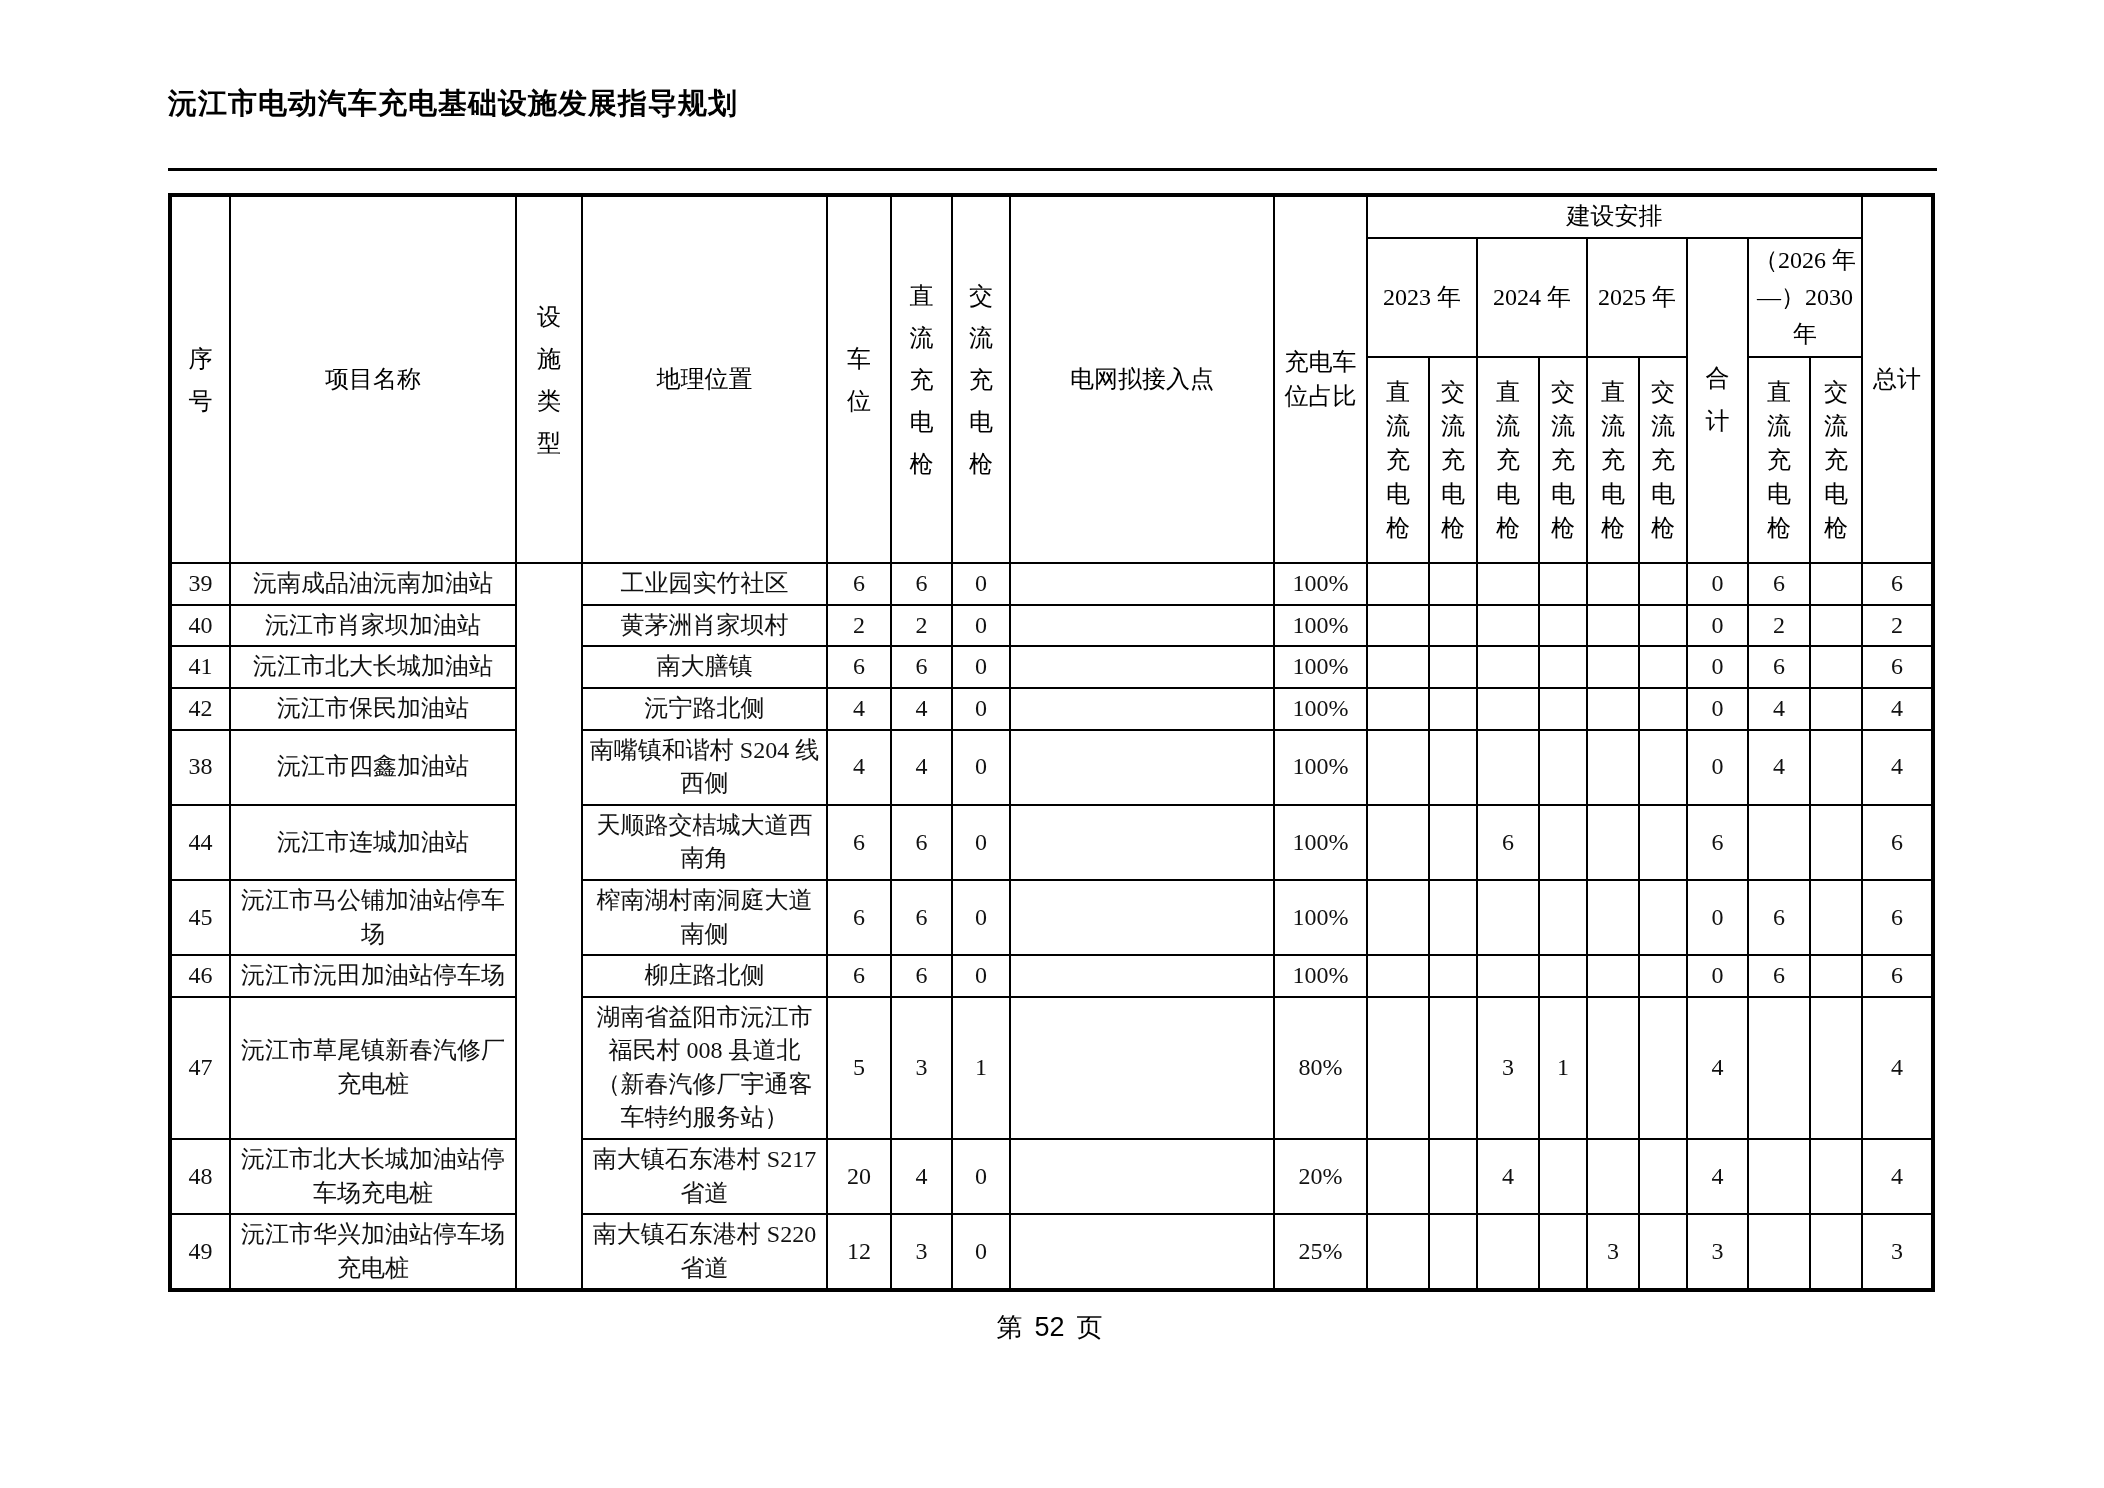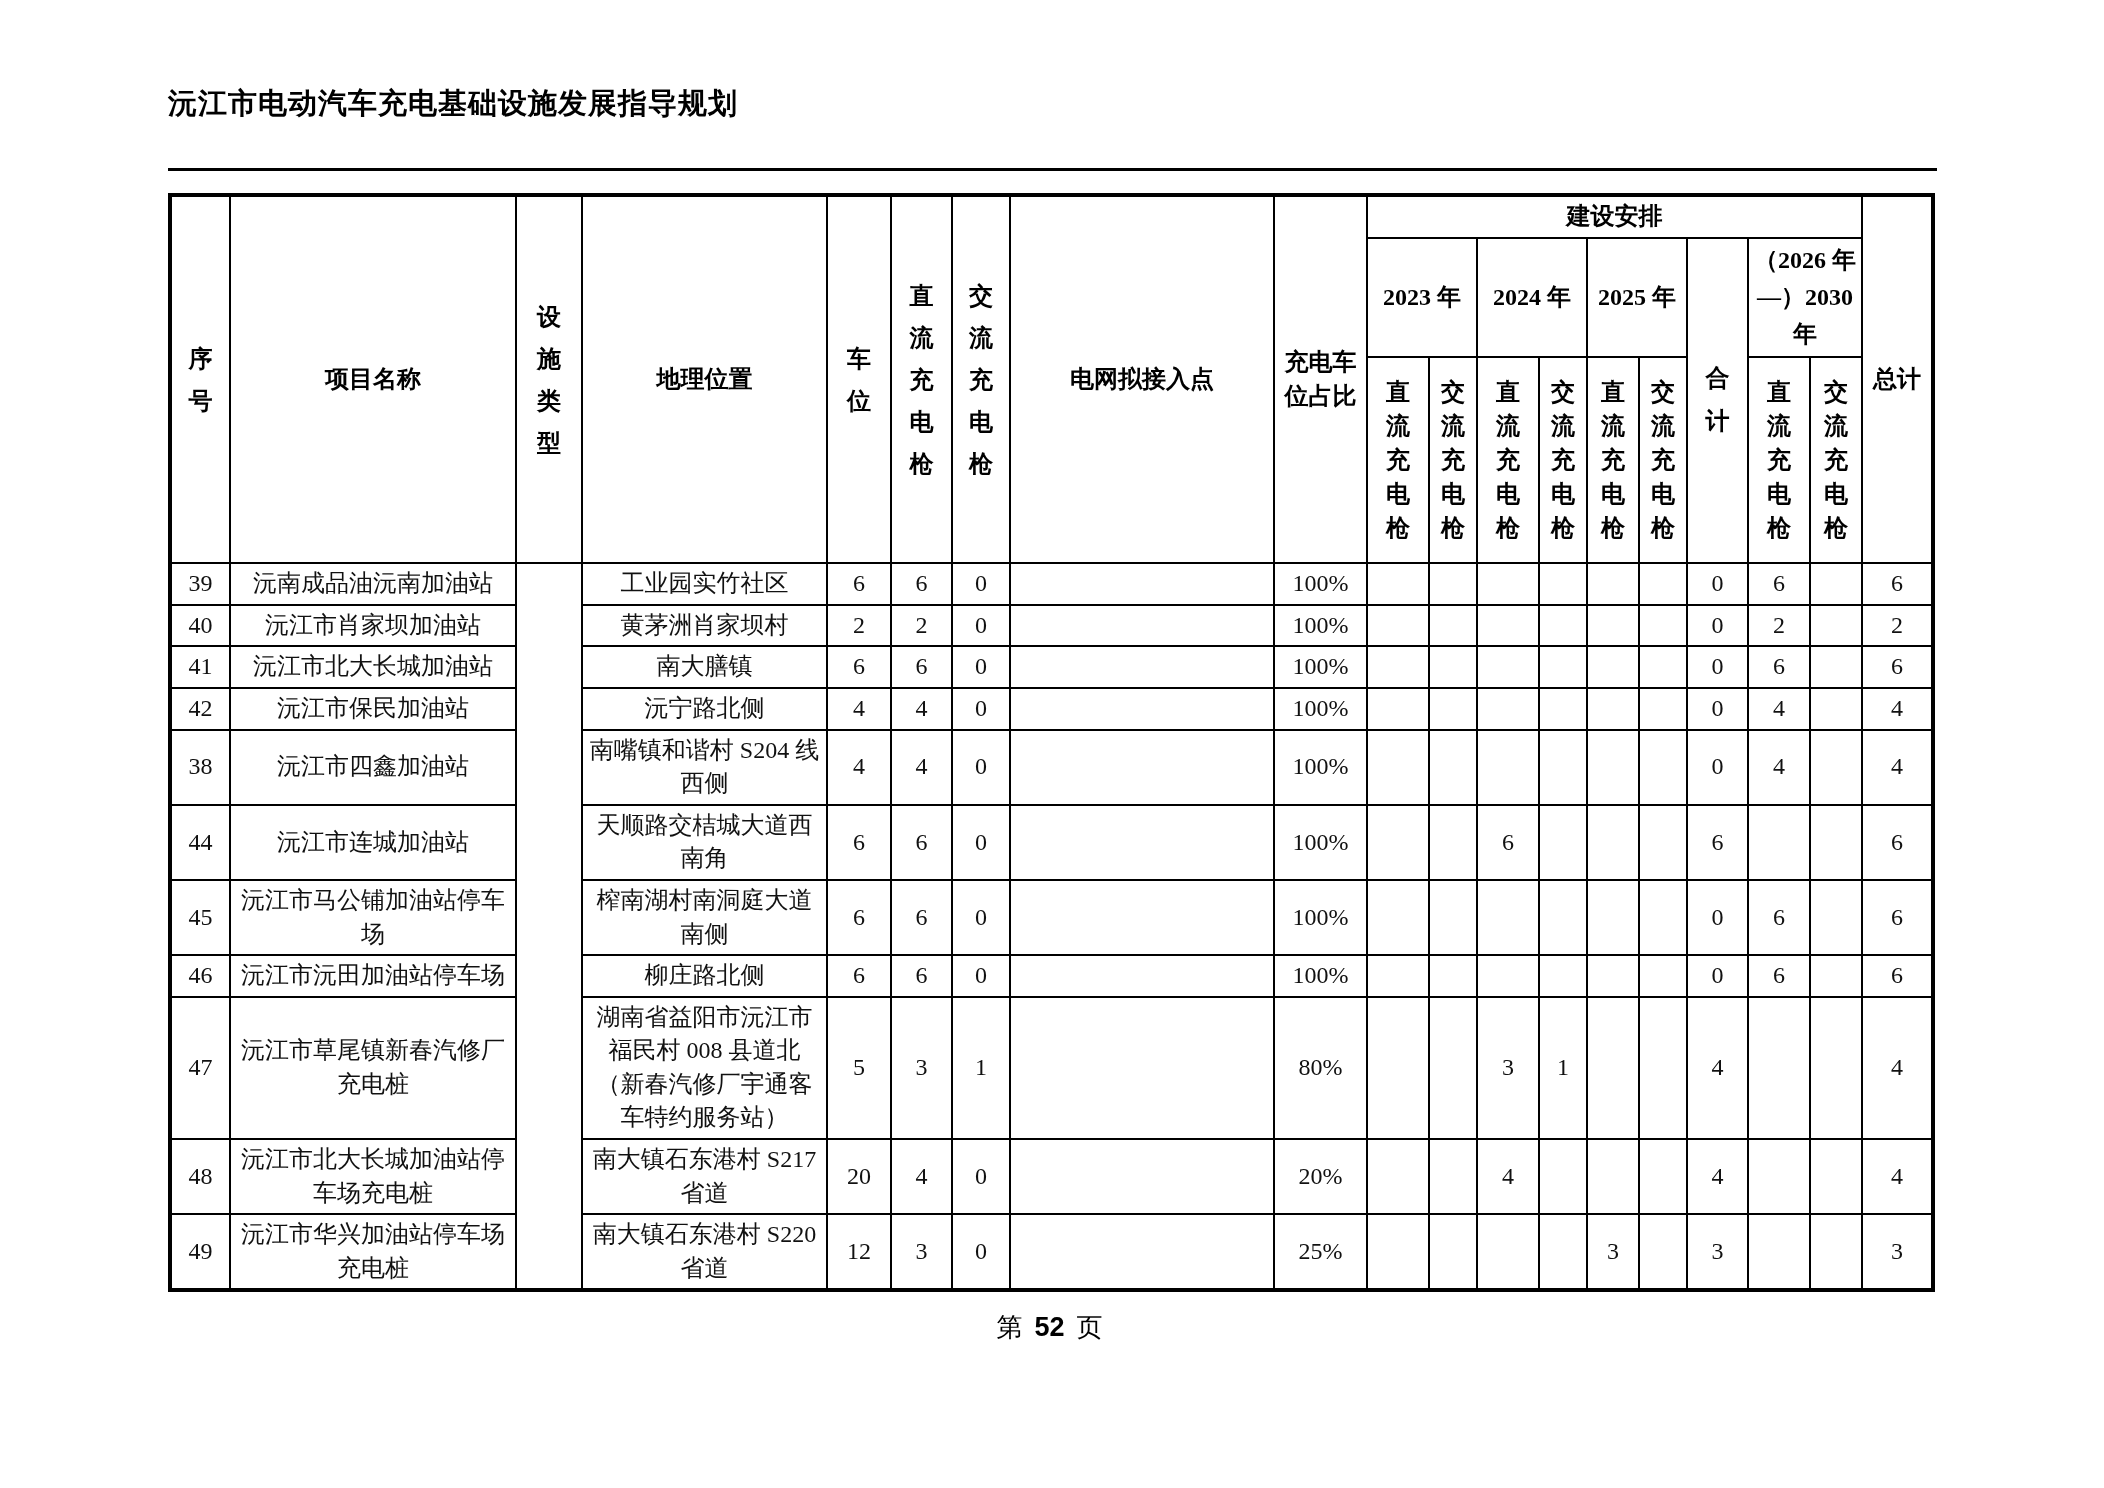--- a/index.html
+++ b/index.html
@@ -24,21 +24,21 @@
     border-collapse:collapse; table-layout:fixed;
     border:4px solid #000;
   }
   th, td {
     border:2px solid #000;
     text-align:center; vertical-align:middle;
     font-size:24px; font-weight:normal;
     padding:3px 5px; line-height:1.4;
     overflow:hidden;
   }
-  thead th { font-weight:700; }
+  thead th { font-weight:400; }
   tr.band1 th { height:42px; }
   tr.band2 th { height:118px; }
   tr.band3 th { height:206px; }
 
   .vtext {
     display:inline-block; width:1.1em;
     word-break:break-all; line-height:1.42;
     vertical-align:middle;
   }
   .vtall .vtext { line-height:1.75; }
@@ -47,21 +47,21 @@
   .y2026 div { line-height:1.55; }
 
   td { color:#111; }
 
   .page-footer {
     width:1763px; margin-top:18px;
     text-align:center; font-size:26px;
   }
   .page-footer .pagenum {
     font-family:"Liberation Sans","DejaVu Sans",sans-serif;
-    font-weight:700; font-size:27px;
+    font-weight:400; font-size:27px;
     margin:0 12px;
   }
 </style>
 </head>
 <body>
 
 <div class="page">
 
   <div class="doc-header">沅江市电动汽车充电基础设施发展指导规划</div>
 

